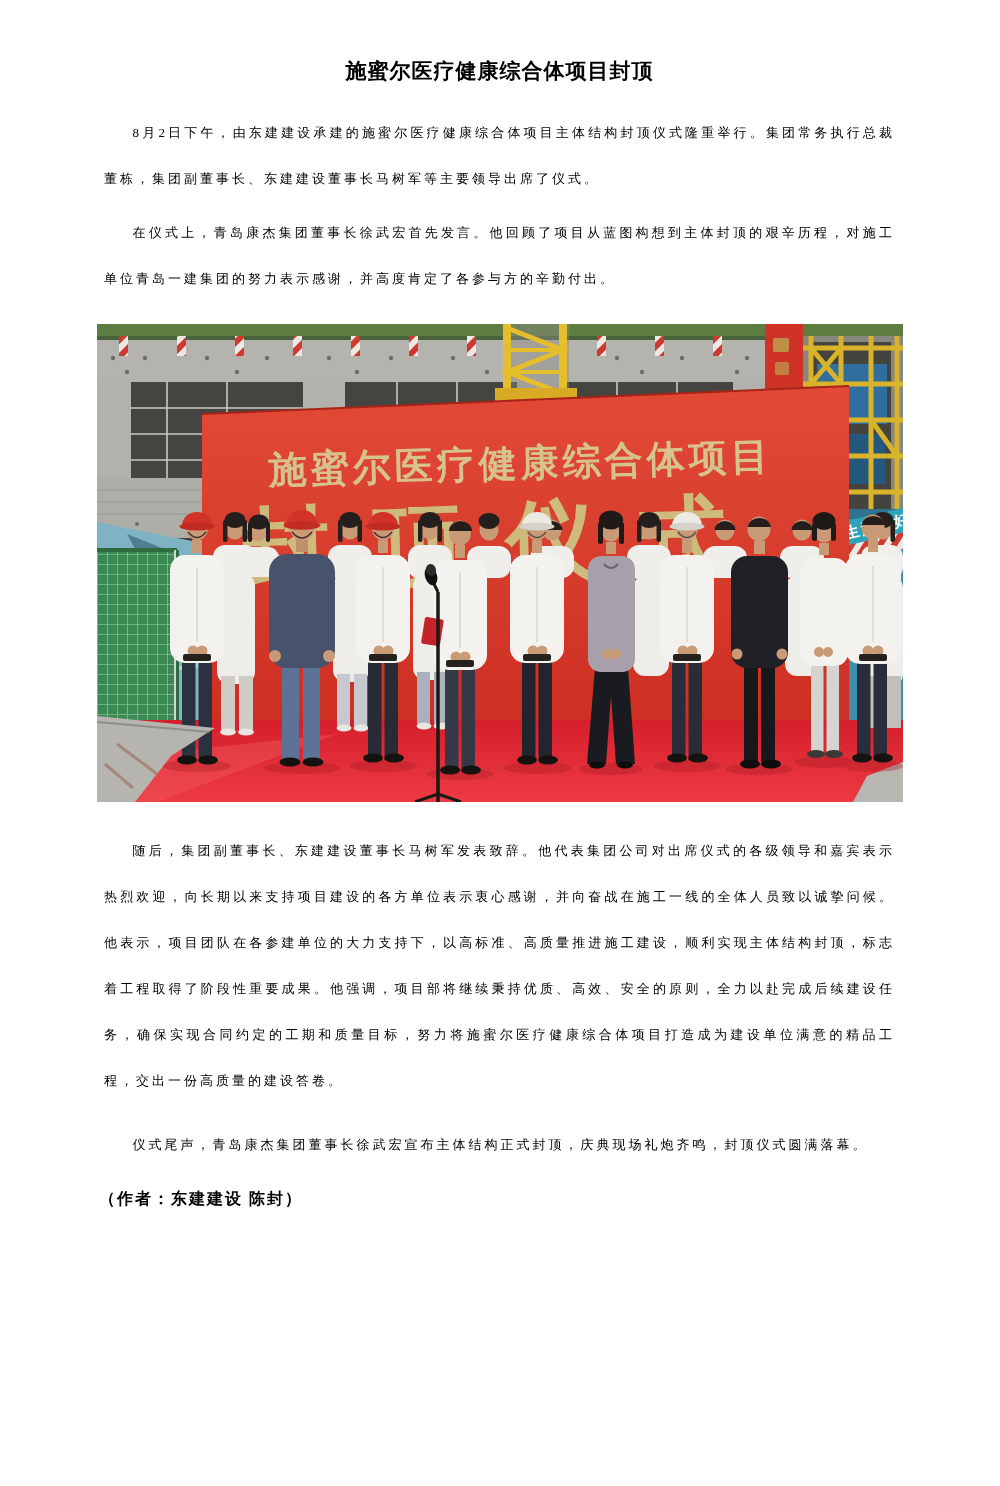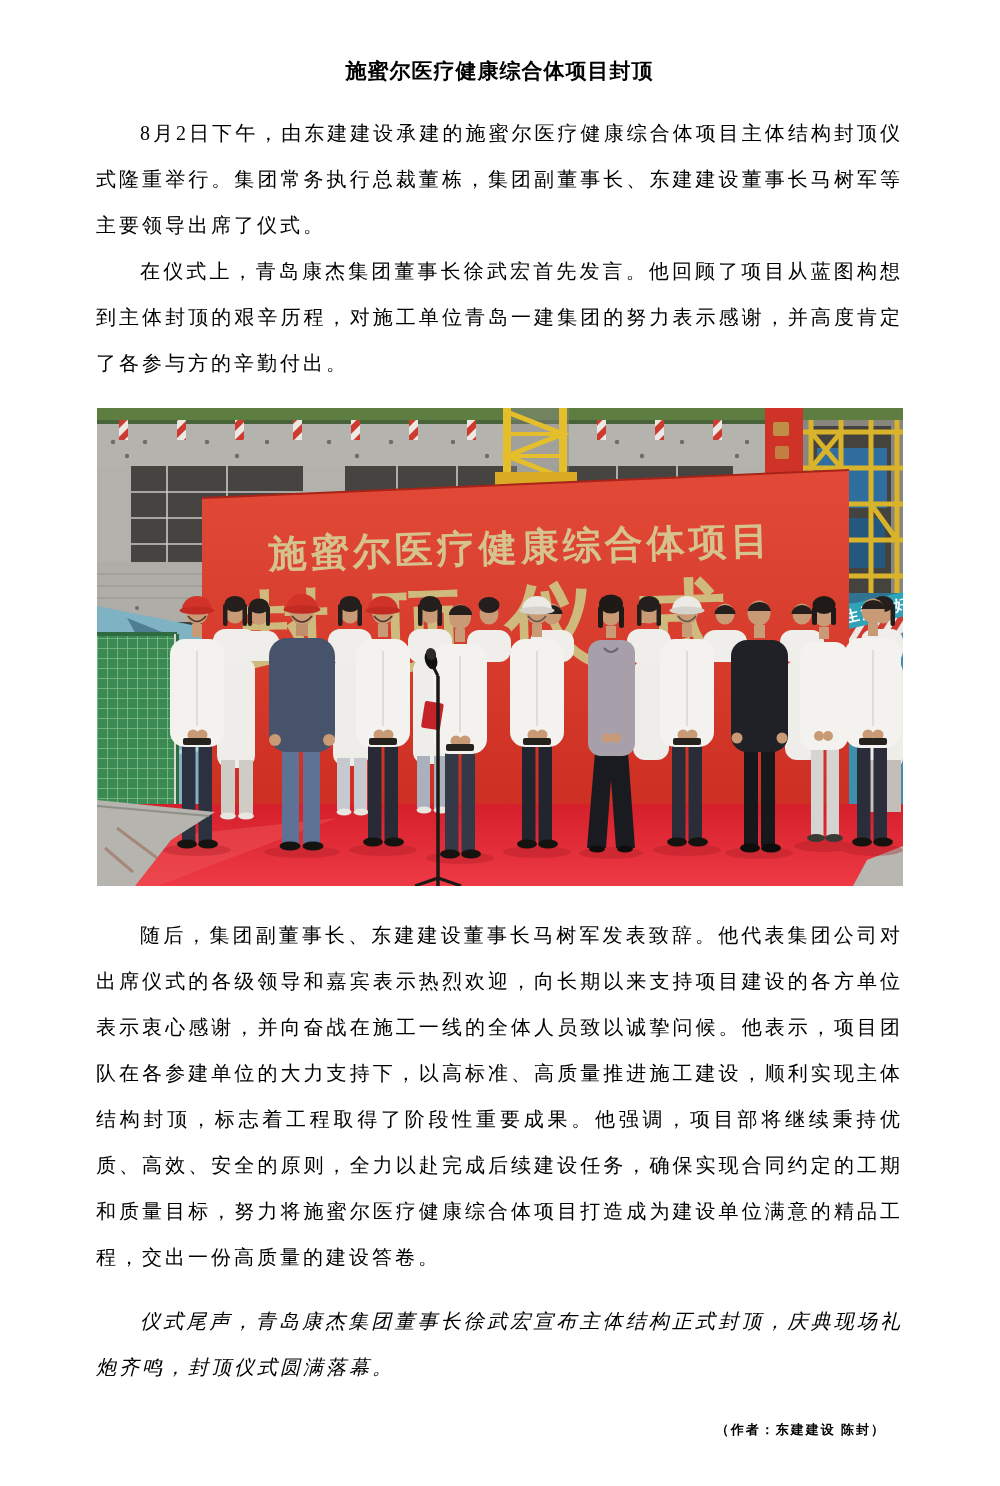--- a/index.html
+++ b/index.html
@@ -8,28 +8,28 @@
     font-family:"Liberation Serif","DejaVu Serif",serif;
     color:#000;position:relative;overflow:hidden;
   }
   .doc{padding:56px 97px 0 96px;}
   .title{
     font-size:21px;font-weight:bold;text-align:center;
     margin:0 0 24px 0;line-height:30px;letter-spacing:1px;
     font-family:"Liberation Sans","DejaVu Sans",sans-serif;
   }
   p.body-par{
-    font-size:20px;line-height:46px;letter-spacing:3px;
-    text-align:justify;text-indent:2.2em;margin:0;
+    font-size:13px;line-height:46px;letter-spacing:3px;
+    text-align:justify;text-indent:2.2em;margin:8px;
   }
-  p.par-4{margin-top:18px;font-style:italic;}
+  p.par-4{margin-top:18px;}
   .photo-wrap{margin:22px 0 26px 1px;width:806px;height:478px;line-height:0;}
   .author{
-    font-size:13px;line-height:46px;text-align:right;
-    font-weight:bold;margin:17px;letter-spacing:2px;
+    font-size:16px;line-height:46px;text-align:left;
+    font-weight:bold;margin:3px;letter-spacing:2px;
   }
   svg text{font-family:"DejaVu Sans","Liberation Sans",sans-serif;}
 </style>
 </head>
 <body>
 
 <div class="doc">
 
   <h1 class="title">施蜜尔医疗健康综合体项目封顶</h1>
 

